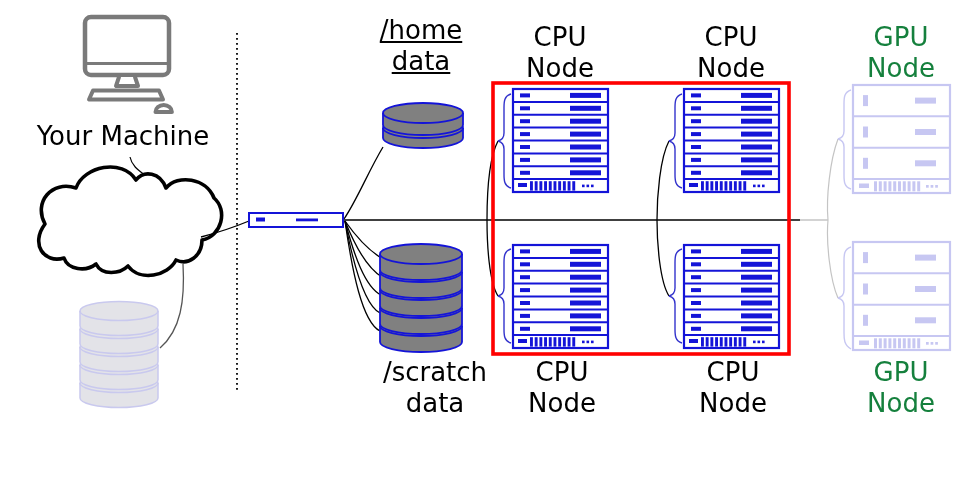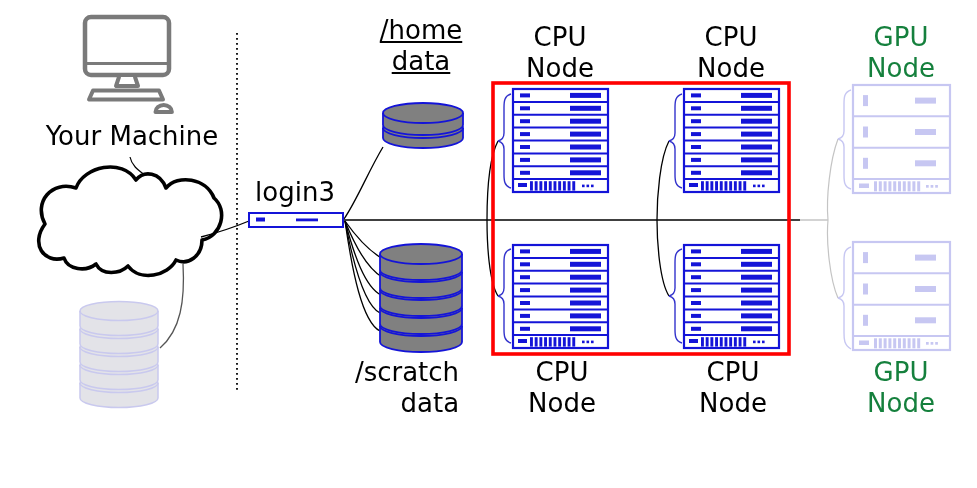--- a/index.html
+++ b/index.html
@@ -190,25 +190,24 @@
   <use href="#cpu-node-def" x="684" y="89"></use>
   <use href="#cpu-node-def" x="513" y="245"></use>
   <use href="#cpu-node-def" x="684" y="245"></use>
 
   <use href="#gpu-node-def" x="853" y="85"></use>
   <use href="#gpu-node-def" x="853" y="242"></use>
 
   <rect x="493" y="83" width="296" height="271" fill="none" stroke="#ff0000" stroke-width="3.6"></rect>
 </svg>
 
-<div class="label" style="left:132px;top:121px;">Your Machine</div>
-<div class="label" style="left:295px;top:177px;">login3</div>
+<div class="label" style="left:123px;top:121px;">Your Machine</div>
 <div class="label" style="left:421px;top:15px;text-decoration:underline;">/home
 data</div>
-<div class="label" style="left:407px;top:357px;text-align:right;">/scratch
+<div class="label" style="left:435px;top:357px;">/scratch
 data</div>
 <div class="label" style="left:560px;top:22px;">CPU
 Node</div>
 <div class="label" style="left:731px;top:22px;">CPU
 Node</div>
 <div class="label" style="left:562px;top:357px;">CPU
 Node</div>
 <div class="label" style="left:733px;top:357px;">CPU
 Node</div>
 <div class="label faded" style="left:901px;top:22px;">GPU

